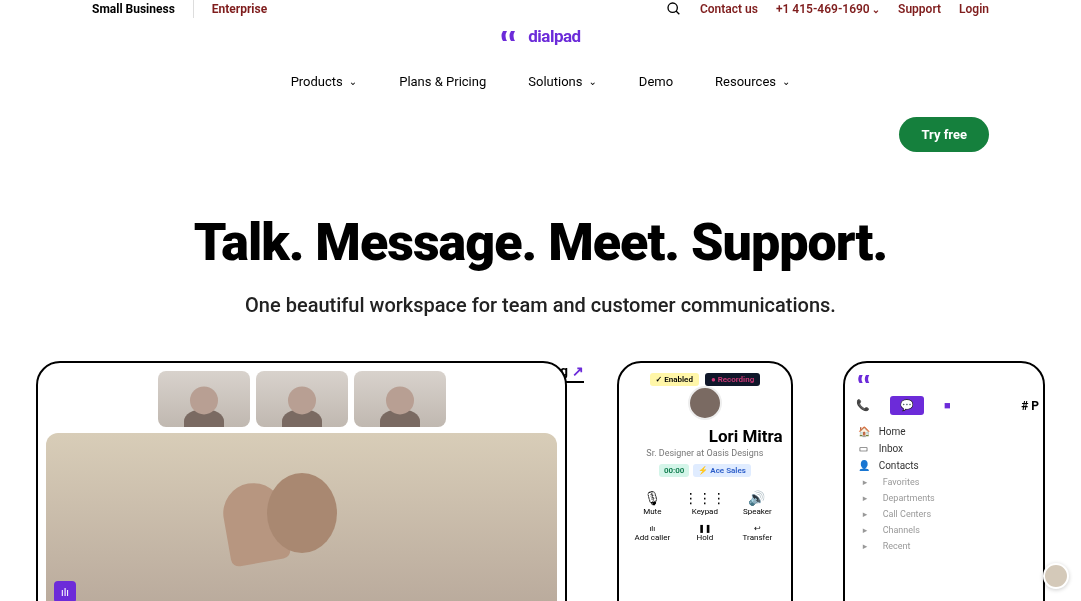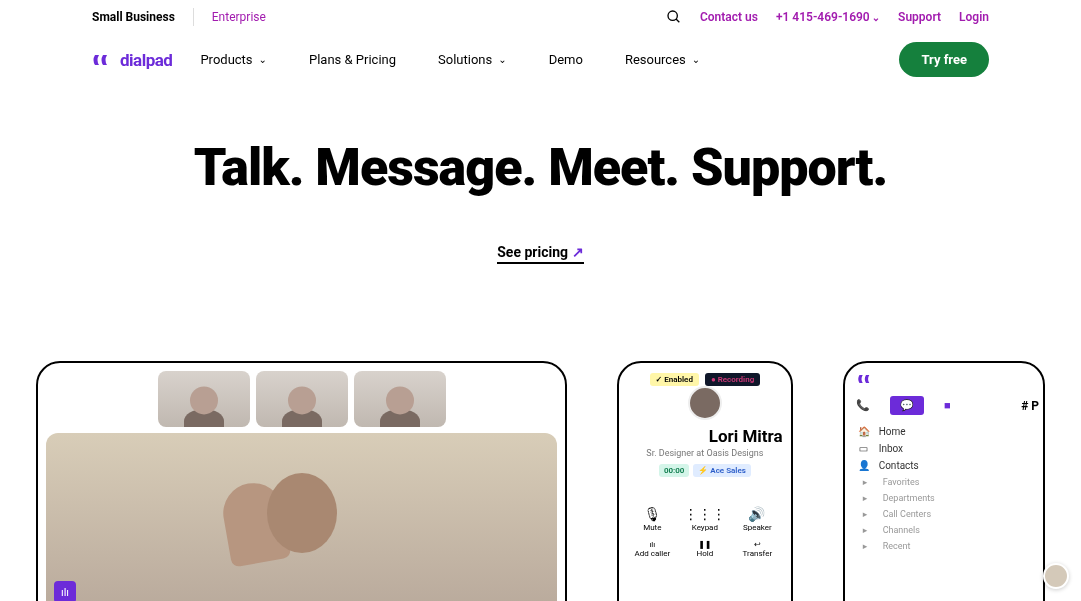--- a/index.html
+++ b/index.html
@@ -1,29 +1,29 @@
 <!DOCTYPE html>
 <html><head>
 <meta charset="utf-8">
 <style>
 * { margin:0; padding:0; box-sizing:border-box; font-family:-apple-system,BlinkMacSystemFont,"Segoe UI",Roboto,sans-serif; }
 body { background:#fff; color:#000; width:1081px; height:601px; overflow:hidden; position:relative; }
-.topbar { display:flex; align-items:center; padding:8px 92px; font-size:12px; }
+.topbar { display:flex; align-items:center; padding:0 92px; font-size:12px; }
 .topbar-left { display:flex; align-items:center; gap:18px; }
 .topbar-left a { text-decoration:none; }
 .tb-strong { font-weight:700; color:#000; }
-.tb-light { color:#a21caf; font-weight:400; }
+.tb-light { color:#7f1d1d; font-weight:700; }
 .divider { width:1px; height:18px; background:#ddd; }
 .spacer { flex:1; }
 .topbar-right { display:flex; align-items:center; gap:18px; font-weight:600; }
-.topbar-right a { text-decoration:none; color:#a21caf; cursor:pointer; }
+.topbar-right a { text-decoration:none; color:#7f1d1d; cursor:pointer; }
 .search-ic { width:16px; height:16px; }
 .chev { font-size:10px; margin-left:2px; }
 
-.navbar { display:flex; align-items:center; padding:8px 92px 14px; gap:28px; }
+.navbar { display:flex; align-items:center; padding:8px 92px 14px; gap:28px;flex-direction:column; }
 .logo { display:flex; align-items:center; gap:6px; color:#6c2bd9; font-weight:700; font-size:17px; letter-spacing:-0.5px; }
 .logo-mark { display:inline-flex; }
 .nav-links { display:flex; gap:42px; font-size:13px; font-weight:400; }
 .nav-links a { text-decoration:none; color:#000; cursor:pointer; display:inline-flex; align-items:center; gap:4px; }
 .tryfree { margin-left:auto; background:#15803d; color:#fff; border:none; border-radius:999px; padding:10px 22px; font-weight:700; font-size:13px; cursor:pointer; }
 
 .hero { text-align:center; padding:46px 40px 24px; }
 .hero h1 { font-size:52px; font-weight:900; letter-spacing:-1px; margin-bottom:20px; }
 .hero p { font-size:20px; font-weight:500; color:#222; }
 .hero-cta { margin-top:46px; display:flex; justify-content:center; align-items:center; gap:22px; }
@@ -45,21 +45,21 @@
 .mainvid .mic { position:absolute; left:8px; bottom:30px; width:22px; height:22px; background:#6c2bd9; border-radius:4px; display:flex; align-items:center; justify-content:center; color:#fff; font-size:11px; }
 
 .card-b { width:190px; height:280px; padding:10px 8px; }
 .tags { display:flex; gap:6px; justify-content:center; font-size:8px; }
 .tag { padding:2px 6px; border-radius:3px; font-weight:600; }
 .tag1 { background:#fff6a8; }
 .tag2 { background:#0f172a; color:#d0397a; }
 .avatar { width:34px; height:34px; border-radius:50%; background:#7a6a62; margin:0 auto 6px; border:2px solid #eee; }
 .caller-name { text-align:right; font-weight:700; font-size:17px; }
 .caller-role { text-align:center; font-size:9px; color:#777; margin:2px 0 6px; }
-.call-tags { display:flex; gap:4px; justify-content:center; margin-bottom:28px; }
+.call-tags { display:flex; gap:4px; justify-content:center; margin-bottom:12px; }
 .ct { font-size:8px; padding:2px 5px; border-radius:3px; font-weight:600; }
 .ct1 { background:#d4f5e9; color:#0a7a4a; }
 .ct2 { background:#e0ecff; color:#2a5cc9; }
 .btn-grid { display:grid; grid-template-columns:repeat(3,1fr); gap:4px 2px; font-size:8px; text-align:center; }
 .btn-grid .ic { font-size:14px; height:18px; display:flex; align-items:center; justify-content:center; }
 .row2 { display:grid; grid-template-columns:repeat(3,1fr); gap:4px 2px; font-size:8px; text-align:center; margin-top:8px; }
 
 .card-c { width:220px; height:280px; padding:8px 0 0 8px; }
 .cc-logo { color:#6c2bd9; font-size:13px; padding:2px 4px; }
 .cc-tabs { display:flex; gap:20px; padding:6px 4px 4px; align-items:center; }
@@ -118,20 +118,21 @@
     <a>
         <span>Resources</span>
         <span class="chev">⌄</span>
       </a>
   </div>
   <button class="tryfree">Try free</button>
 </div>
 
 <div class="hero">
   <h1>Talk. Message. Meet. Support.</h1>
+  <p>One beautiful workspace for team and customer communications.</p>
   <div class="hero-cta">
     <a class="cta-link">
         <span>See pricing</span>
         <span class="arrow">↗</span>
       </a>
   </div>
 </div>
 
 <div class="cards">
   <div class="card card-a">

